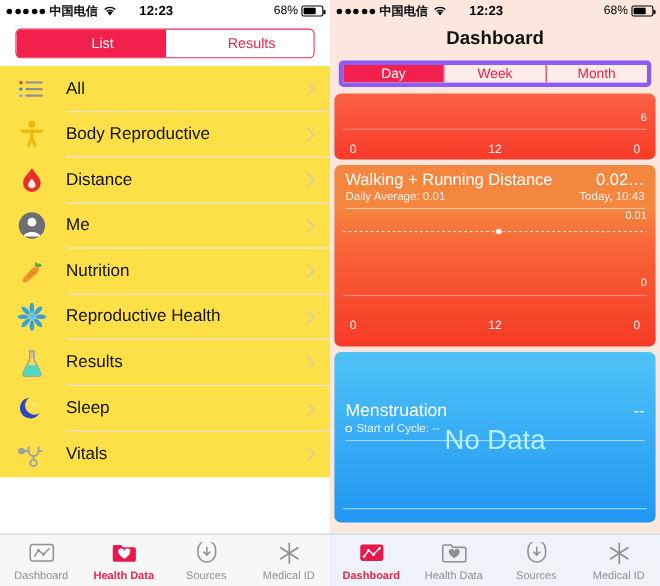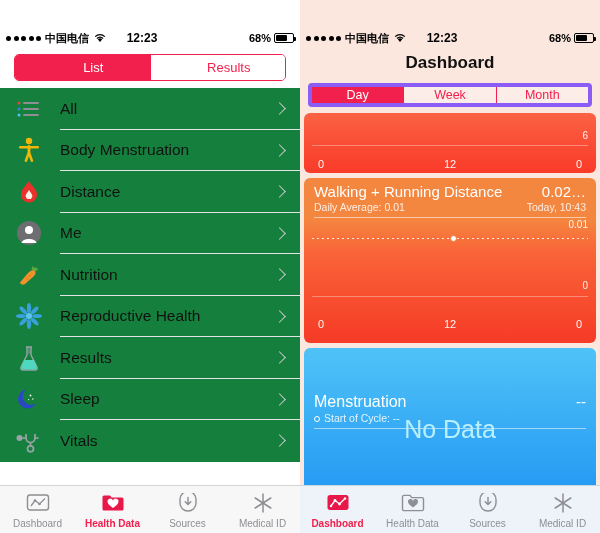--- a/index.html
+++ b/index.html
@@ -10,32 +10,31 @@
     overflow:hidden;
   }
   .screens { display:flex; width:600px; height:533px; }
   .screen { width:300px; height:533px; position:relative; overflow:hidden; }
 
   
   .statusbar {
     height:20px; display:flex; align-items:center;
     padding:0 6px; font-size:11px; font-weight:bold; color:#000;
     position:relative;
-    margin-top:28px;
   }
   .sb-dots { display:flex; gap:2.5px; align-items:center; margin-right:4px; }
   .sb-dot { width:5px; height:5px; border-radius:50%; background:#000; }
   .sb-carrier { font-size:11px; font-weight:bold; letter-spacing:0; }
   .sb-wifi { margin-left:5px; display:flex; align-items:center; }
   .sb-time {
     position:absolute; left:0; right:16px; text-align:center;
     font-size:12px; font-weight:bold; pointer-events:none;
   }
   .sb-right { margin-left:auto; display:flex; align-items:center; gap:3px; z-index:2;}
-  .sb-batt-pct { font-size:11px; font-weight:bold; }
+  .sb-batt-pct { font-size:11px; font-weight:normal; }
   .sb-batt {
     width:20px; height:10px; border:1px solid #000; border-radius:2px;
     position:relative; display:flex; align-items:center; padding:1px;
   }
   .sb-batt::after {
     content:""; position:absolute; right:-3px; top:3px;
     width:2px; height:4px; background:#000; border-radius:0 1px 1px 0;
   }
   .sb-batt-fill { height:100%; background:#000; border-radius:1px; }
 
@@ -46,21 +45,21 @@
     display:flex; border:1px solid #F2204D; border-radius:5px;
     overflow:hidden; height:27px;
   }
   .segctl .seg {
     flex:1; display:flex; align-items:center; justify-content:center;
     font-size:13px; color:#F2204D; background:#fff;padding-left:22px;
   }
   .segctl .seg.active { background:#F2204D; color:#fff; }
   .segctl .seg + .seg { border-left:1px solid #F2204D; }
 
-  .list { background:#15803d; }
+  .list { background:#fde047; }
   .row {
     display:flex; align-items:center; height:41.5px;
     position:relative; padding-left:12px; padding-right:12px;
   }
   .row:not(:last-child)::after {
     content:""; position:absolute; left:60px; right:0; bottom:0;
     height:1px; background:#e4e4e6;
   }
   .row .ico {
     width:34px; height:30px; display:flex; align-items:center;
@@ -231,21 +230,21 @@
       <div class="row">
         <span class="ico">
           <svg width="24" height="26" viewBox="0 0 24 26">
             <circle cx="12" cy="4" r="3.2" fill="#F2B705"></circle>
             <rect x="10.6" y="8" width="2.8" height="9" rx="1.3" fill="#F2B705"></rect>
             <rect x="2" y="9" width="20" height="2.6" rx="1.3" fill="#F2B705"></rect>
             <rect x="10.6" y="15.5" width="2.6" height="10" rx="1.3" fill="#F2B705" transform="rotate(20 11.9 15.5)"></rect>
             <rect x="10.6" y="15.5" width="2.6" height="10" rx="1.3" fill="#F2B705" transform="rotate(-20 11.9 15.5)"></rect>
           </svg>
         </span>
-        <span class="lbl">Body Menstruation</span>
+        <span class="lbl">Body Reproductive</span>
         <span class="chev"></span>
       </div>
 
       <div class="row">
         <span class="ico">
           <svg width="20" height="24" viewBox="0 0 20 24">
             <path d="M10 1 C6 7 2 9 2 14.5 A8 8 0 0 0 18 14.5 C18 9.5 14.5 8 10 1 Z" fill="#E8312B"></path>
             <path d="M10 10 C8.2 13 6.6 14 6.6 16.4 A3.5 3.5 0 0 0 13.4 16.4 C13.4 14.2 11.8 13.2 10 10 Z" fill="#FFF1E6"></path>
           </svg>
         </span>

